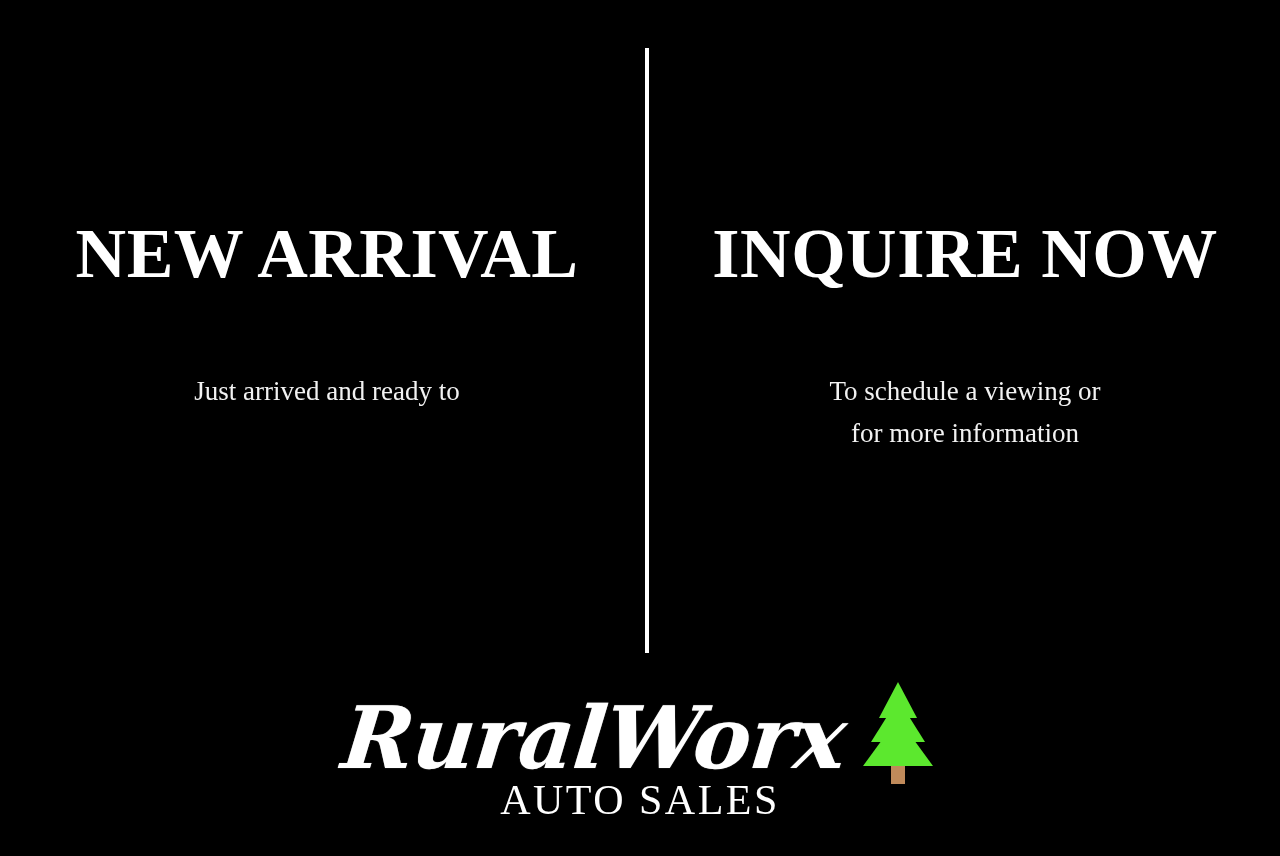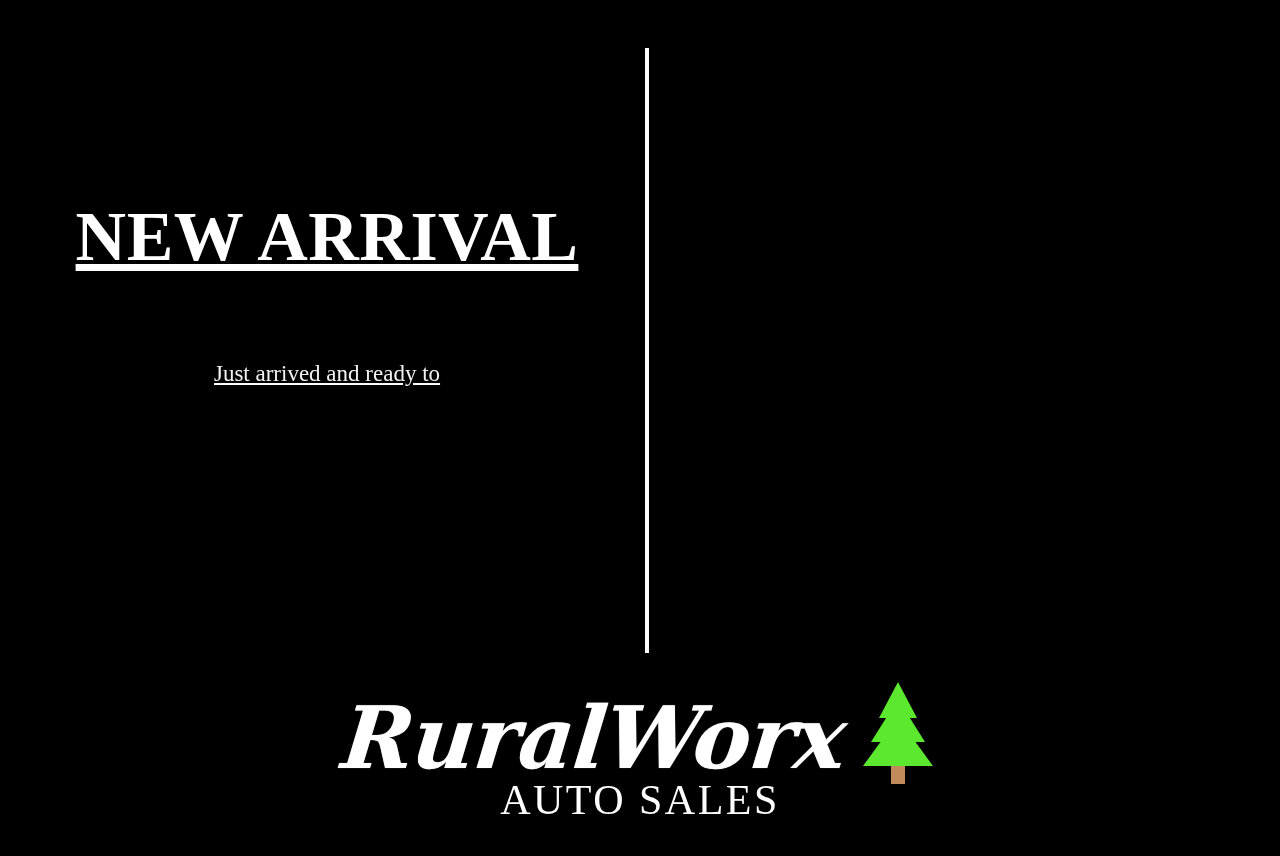--- a/index.html
+++ b/index.html
@@ -22,43 +22,42 @@
     left: 0;
     top: 0;
     width: 1280px;
     height: 856px;
     background: #000000;
   }
 
   
   .panel {
     position: absolute;
-    top: 197px;
+    top: 214px;
     width: 560px;
     text-align: center;
-    text-decoration: underline;
   }
   #panel-left  { left: 47px; }
   #panel-right { left: 685px; }
 
   .panel-heading {
     font-family: "Liberation Serif", "DejaVu Serif", serif;
     font-weight: bold;
     font-size: 70px;
     line-height: 80px;
     letter-spacing: 0.5px;
     color: #ffffff;
     margin: 0;
     white-space: nowrap;
   }
 
   .panel-body {
     font-family: "Liberation Serif", "DejaVu Serif", serif;
     font-weight: normal;
-    font-size: 23px;
+    font-size: 27px;
     line-height: 42px;
     color: #f2f2f2;
     margin: 0;
     padding-top: 76px;
   }
   .panel-body .line { display: block; }
 
   
   #divider {
     position: absolute;
@@ -128,20 +127,27 @@
 
   <div class="panel" id="panel-left">
     <h1 class="panel-heading">NEW ARRIVAL</h1>
     <p class="panel-body">
       <span class="line">Just arrived and ready to</span>
     </p>
   </div>
 
   <div id="divider" style="background: rgb(255, 255, 255);"></div>
 
+  <div class="panel" id="panel-right">
+    <h1 class="panel-heading">INQUIRE NOW</h1>
+    <p class="panel-body">
+      <span class="line">To schedule a viewing or</span>
+      <span class="line">for more information</span>
+    </p>
+  </div>
 
   <div id="logo">
 
     <div id="logo-wordmark-row">
 
       <span id="logo-script">RuralWorx</span>
 
       <svg id="tree-icon" width="78" height="104" viewBox="0 0 78 104">
 
         <rect id="tree-trunk" x="32" y="80" width="14" height="24" fill="#C08A5A"></rect>

